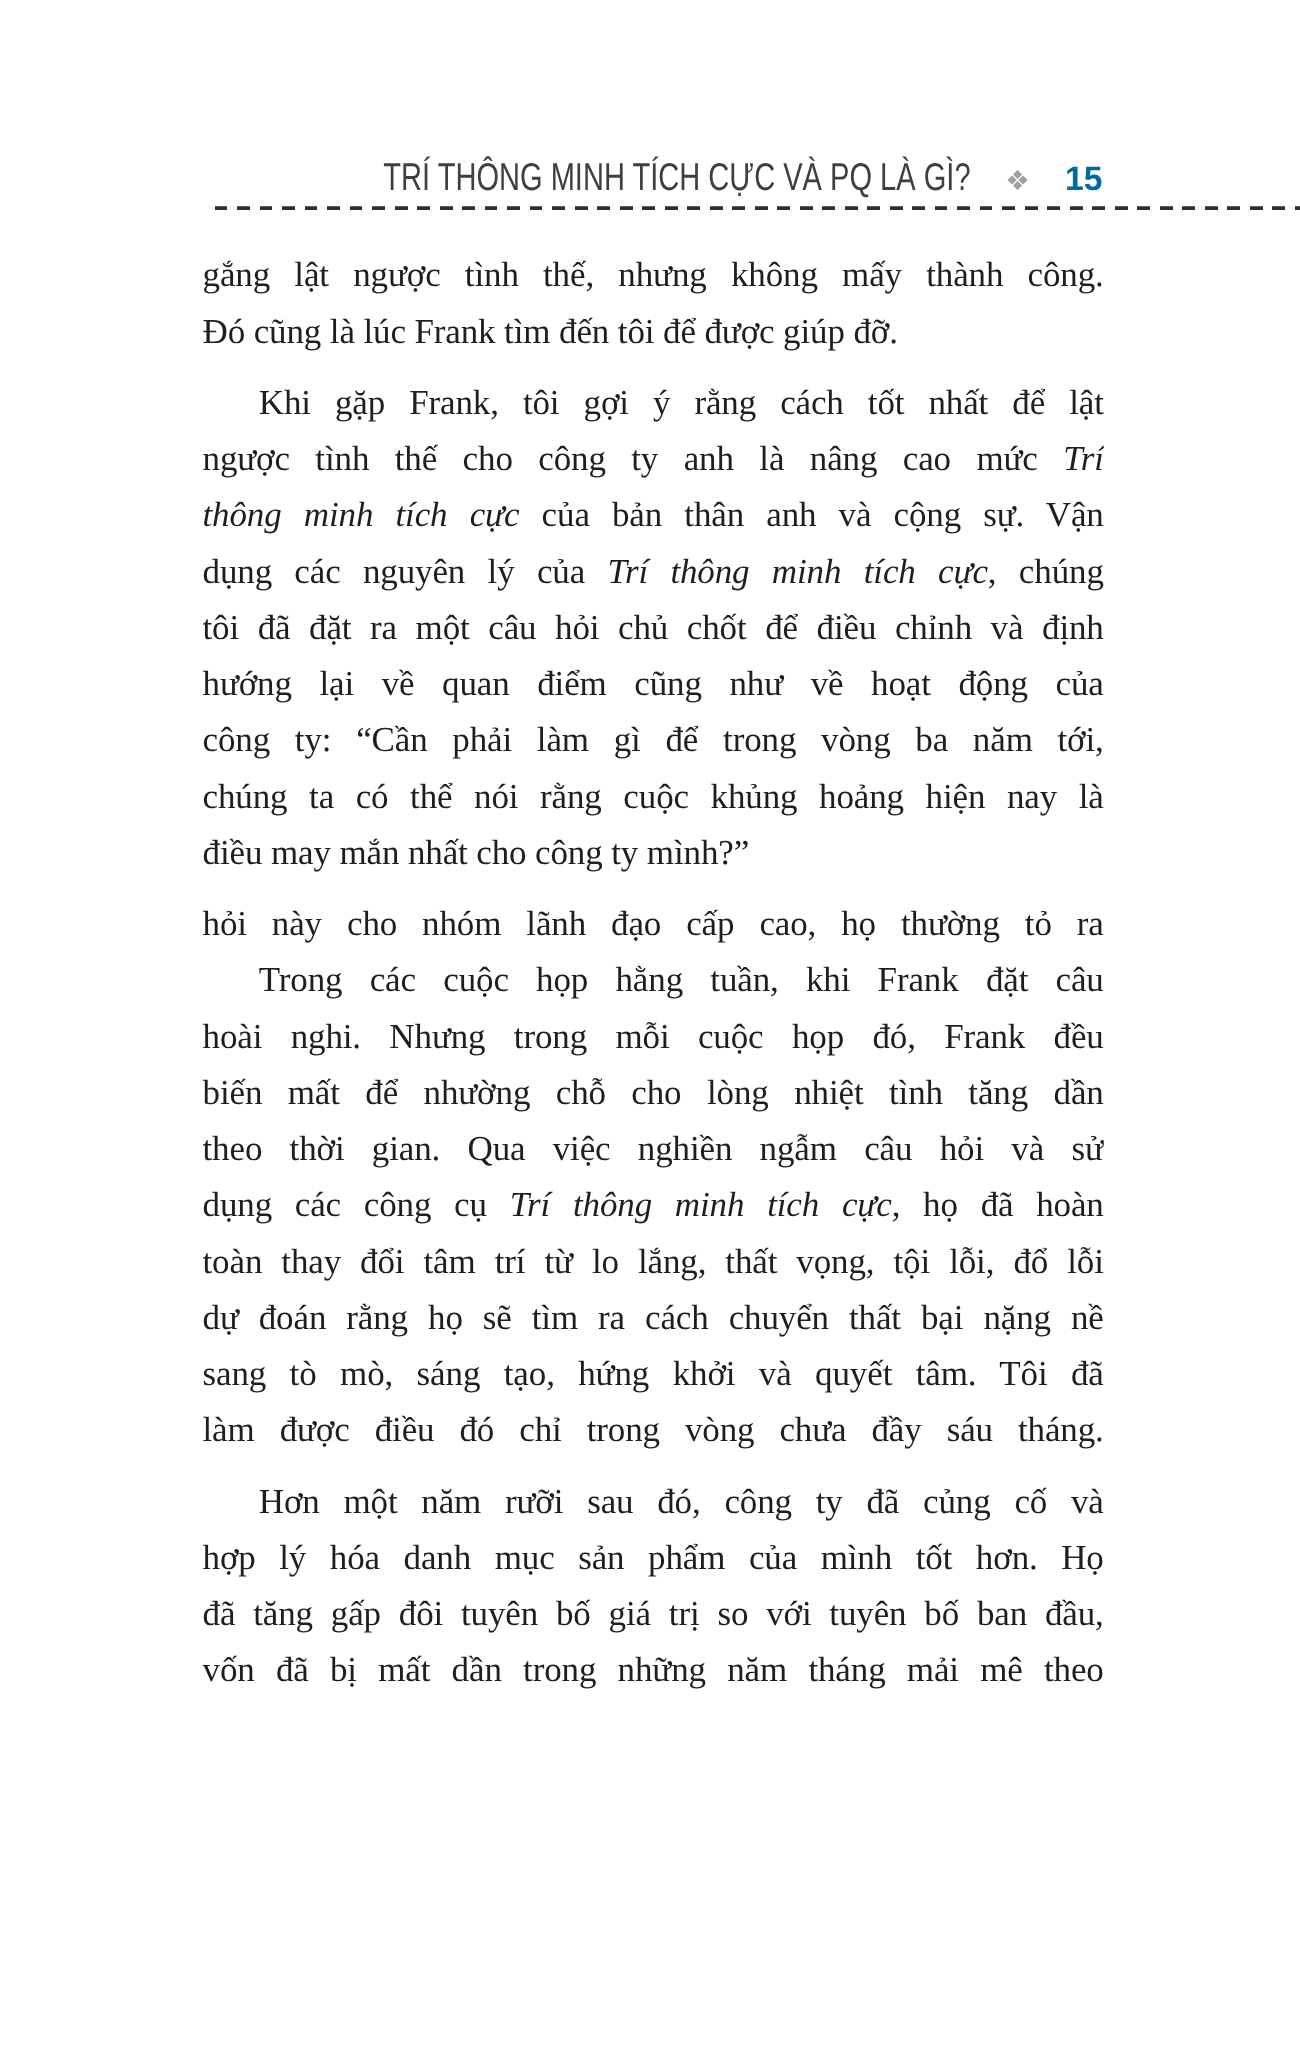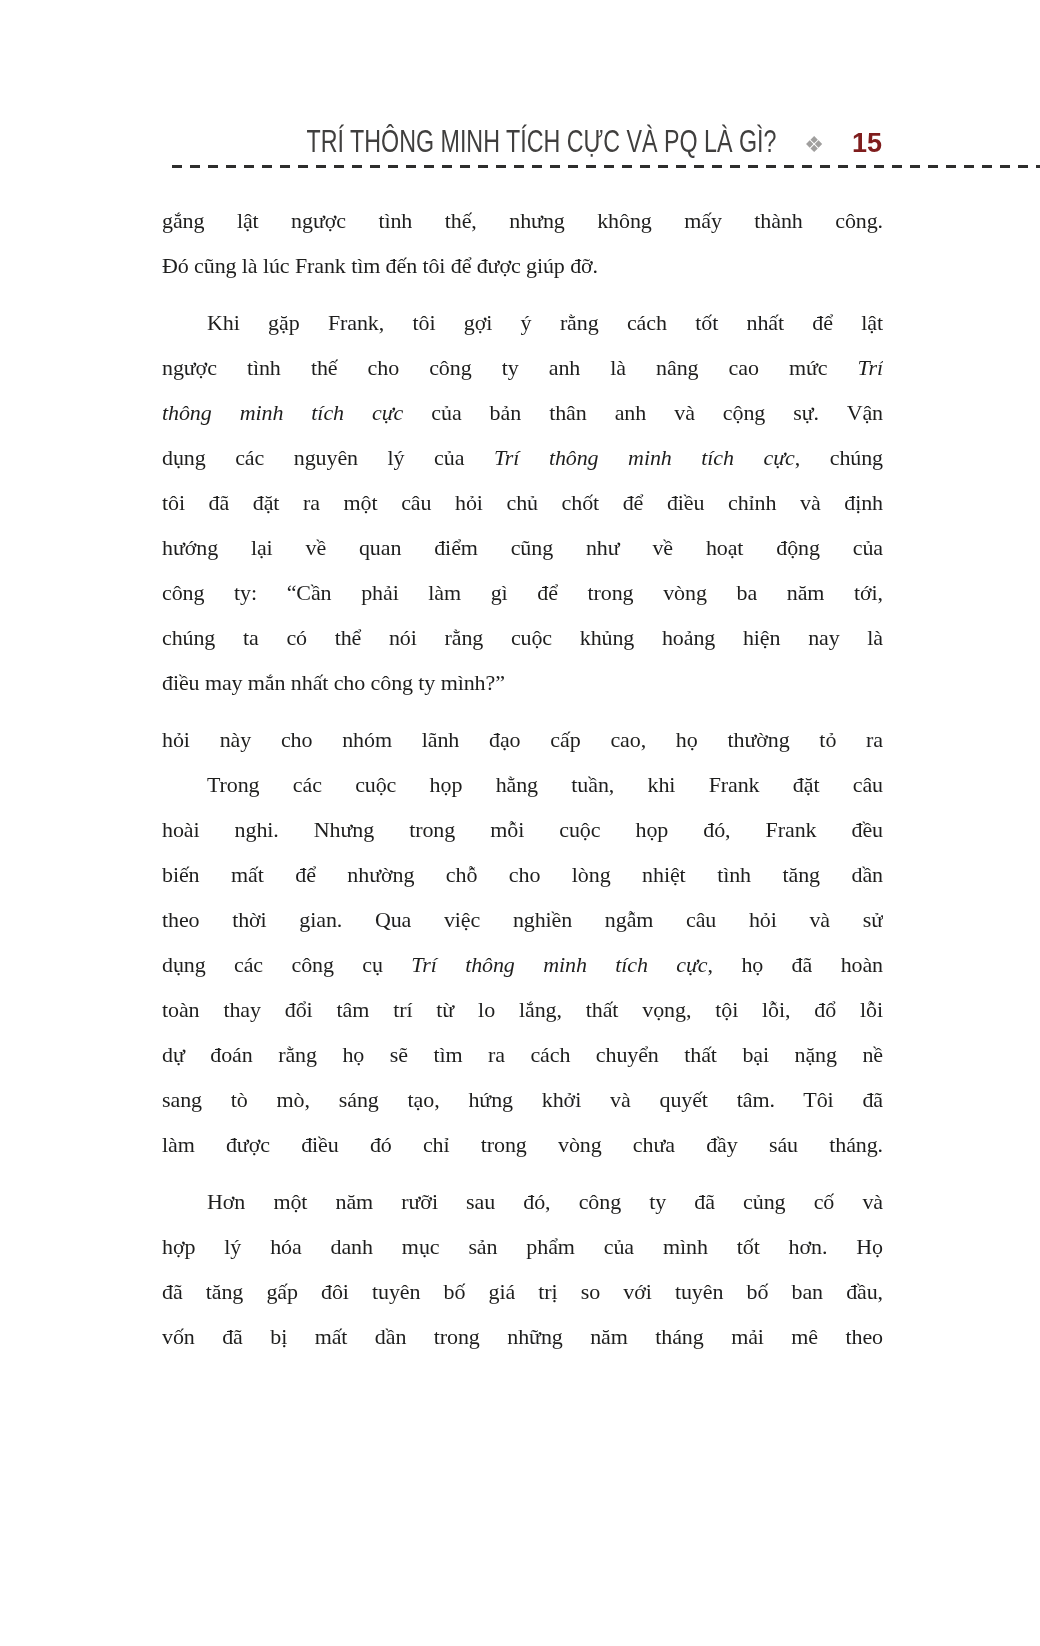--- a/index.html
+++ b/index.html
@@ -36,21 +36,21 @@
     transform: scaleX(0.75);
     transform-origin: 100% 80%;
   }
   .head-ornament {
     font-size: 22px;
     color: #a09f9e;
   }
   .head-number {
     font-size: 27px;
     font-weight: 700;
-    color: #7f1d1d;
+    color: #0369a1;
   }
   .head-rule {
     position: absolute;
     top: 165px;
     left: 172px;
     right: 0;
     height: 3px;
     background: repeating-linear-gradient(to right, #2e2e2d 0 10px, transparent 10px 18px);
   }
   
@@ -59,21 +59,21 @@
     left: 162px;
     top: 198px;
     width: 721px;
     color: #1e1e1d;
   }
   .para {
     margin: 0 0 12px 0;
   }
   .para:last-child { margin-bottom: 0; }
   .line {
-    font-size: 22px;
+    font-size: 28px;
     line-height: 45px;
     height: 45px;
     overflow: hidden;
     text-align: justify;
     text-align-last: justify;
     letter-spacing: -0.1px;
   }
   .line.indent { text-indent: 45px; }
   .line.last { text-align-last: left; }
   .line em { }

